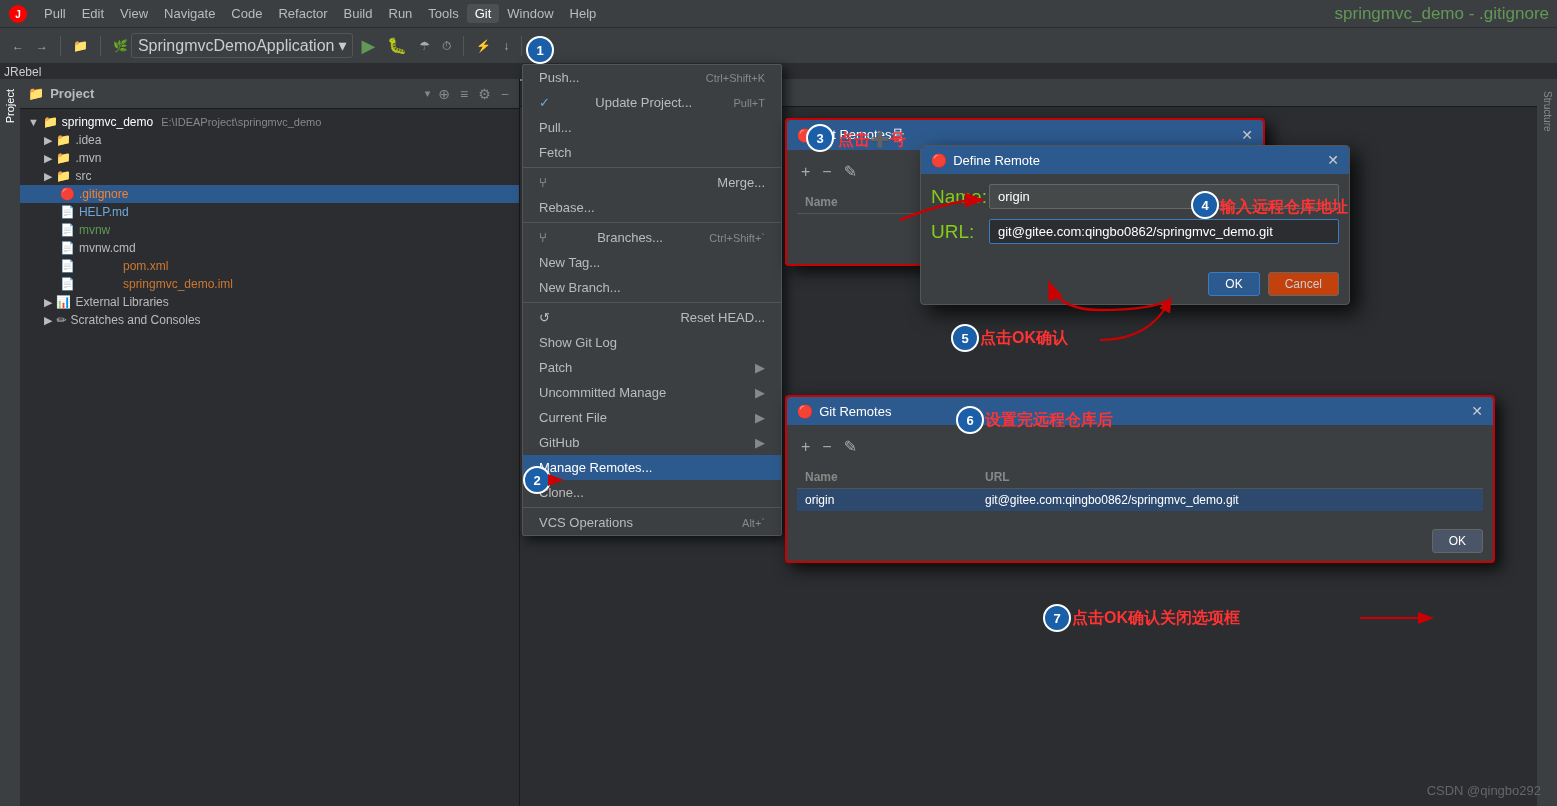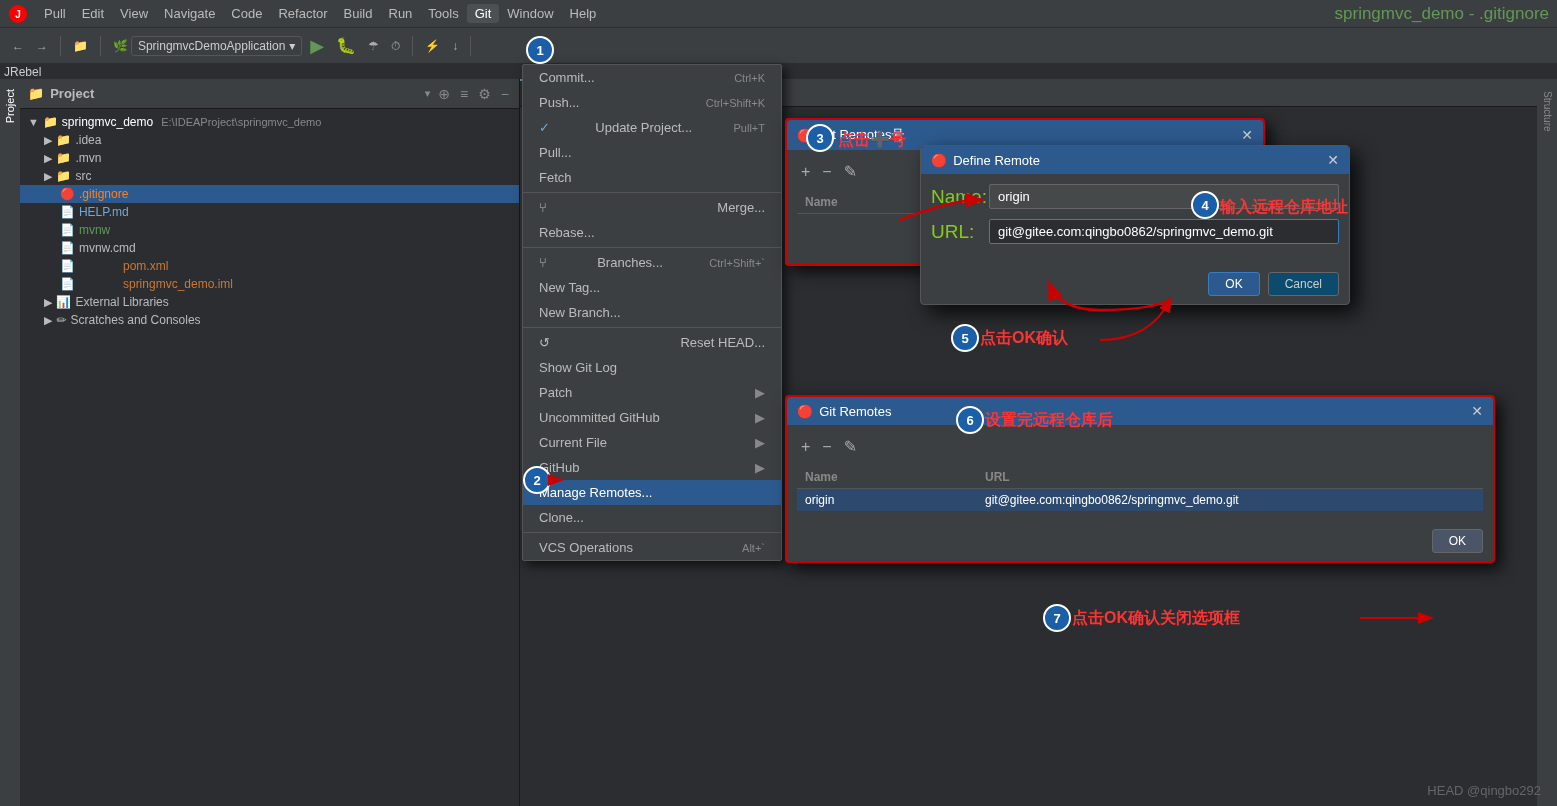--- a/index.html
+++ b/index.html
@@ -68,21 +68,21 @@
       color: #ccc;
       font-size: 12px;
     }
     .toolbar-sep { width: 1px; height: 20px; background: #555; margin: 0 4px; }
     .run-config {
       background: #3c3f41;
       border: 1px solid #555;
       border-radius: 3px;
       padding: 2px 6px;
       color: #ccc;
-      font-size: 12px;
+      font-size: 16px;
       display: flex;
       align-items: center;
       gap: 4px;
     }
 
     
     .main-layout {
       display: flex;
       height: calc(806px - 64px);
       position: relative;
@@ -356,21 +356,21 @@
       color: #fff;
     }
 
     .dialog-footer {
       display: flex;
       justify-content: flex-end;
       padding: 8px 10px;
       gap: 8px;
     }
     .dialog-btn {
-      background: #0c4a6e;
+      background: #c2410c;
       color: #ccc;
       border: 1px solid #666;
       padding: 4px 16px;
       cursor: pointer;
       font-size: 12px;
       border-radius: 3px;
     }
     .dialog-btn.primary {
       background: #2d5a8e;
       color: #fff;
@@ -637,24 +637,20 @@
 
   <div class="right-side">
     <div class="right-tab">Structure</div>
   </div>
 
 </div>
 
 
 <div class="git-dropdown">
   <div class="dropdown-item">
-    <span>Commit...</span>
-    <span class="shortcut">Ctrl+K</span>
-  </div>
-  <div class="dropdown-item">
     <span>Push...</span>
     <span class="shortcut">Ctrl+Shift+K</span>
   </div>
   <div class="dropdown-item">
     <span style="color:#6fa8dc;margin-right:4px;">✓</span>
     <span>Update Project...</span>
     <span class="shortcut">Pull+T</span>
   </div>
   <div class="dropdown-item">
     <span>Pull...</span>
@@ -688,21 +684,21 @@
     <span>Reset HEAD...</span>
   </div>
   <div class="dropdown-item">
     <span>Show Git Log</span>
   </div>
   <div class="dropdown-item">
     <span>Patch</span>
     <span class="arrow">▶</span>
   </div>
   <div class="dropdown-item">
-    <span>Uncommitted GitHub</span>
+    <span>Uncommitted Manage</span>
     <span class="arrow">▶</span>
   </div>
   <div class="dropdown-item">
     <span>Current File</span>
     <span class="arrow">▶</span>
   </div>
   <div class="dropdown-item">
     <span>GitHub</span>
     <span class="arrow">▶</span>
   </div>
@@ -845,15 +841,15 @@
   <path d="M 1170 300 Q 1150 310 1100 310 Q 1060 310 1050 285" stroke="#cc0000" stroke-width="2.5" fill="none" marker-end="url(#arrowhead)"></path>
 
   <defs>
     <marker id="arrowhead" markerWidth="8" markerHeight="6" refX="6" refY="3" orient="auto">
       <polygon points="0 0, 8 3, 0 6" fill="#cc0000"></polygon>
     </marker>
   </defs>
 </svg>
 
 
-<div class="watermark">HEAD @qingbo292</div>
+<div class="watermark">CSDN @qingbo292</div>
 
 
 
 </body></html>

